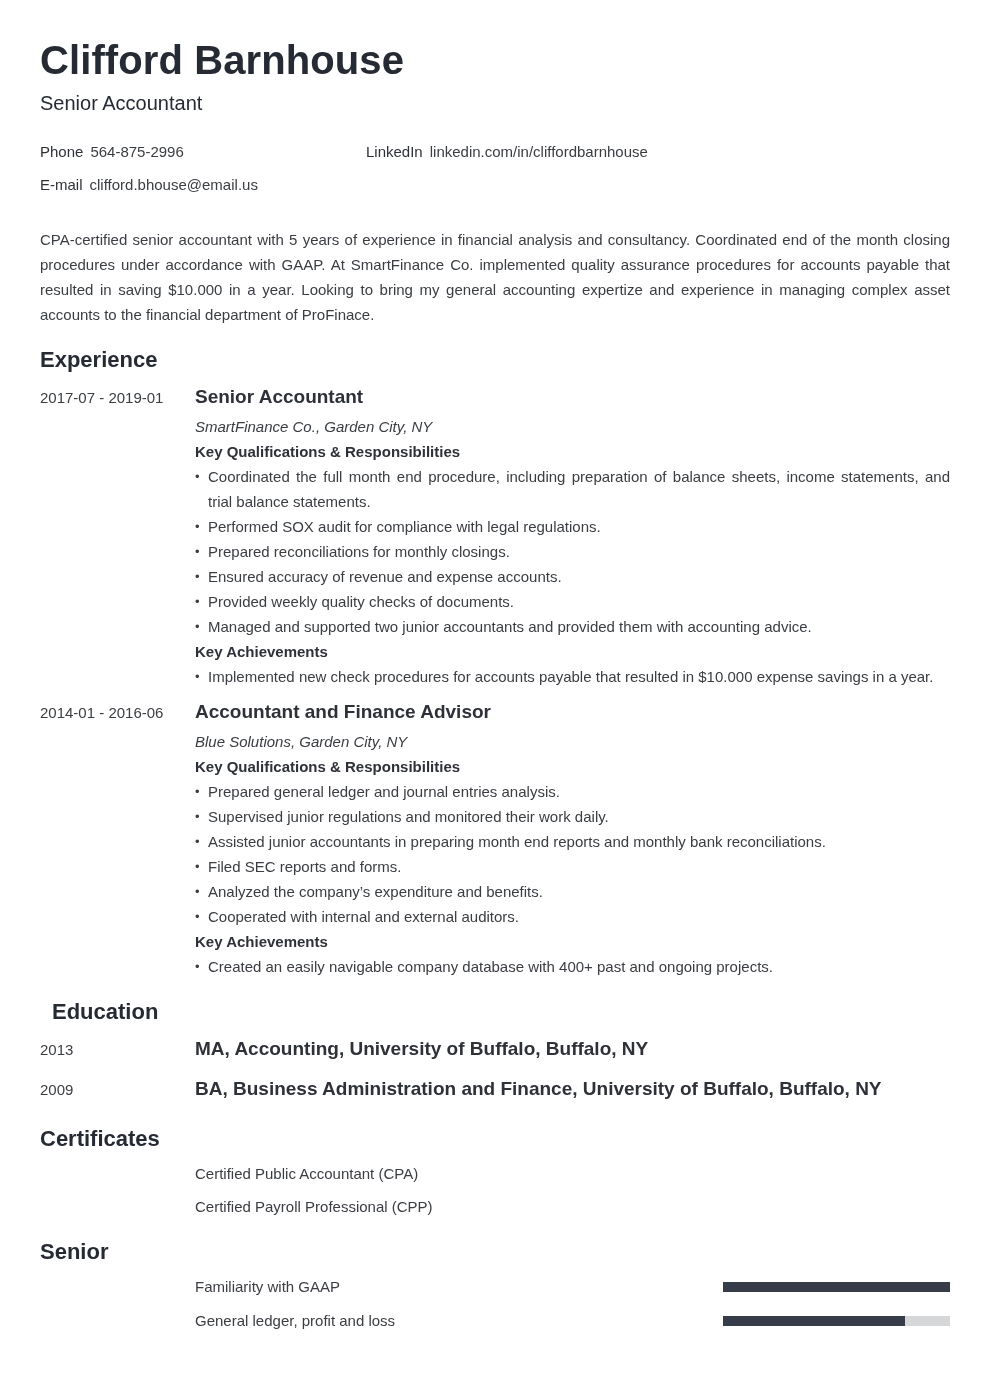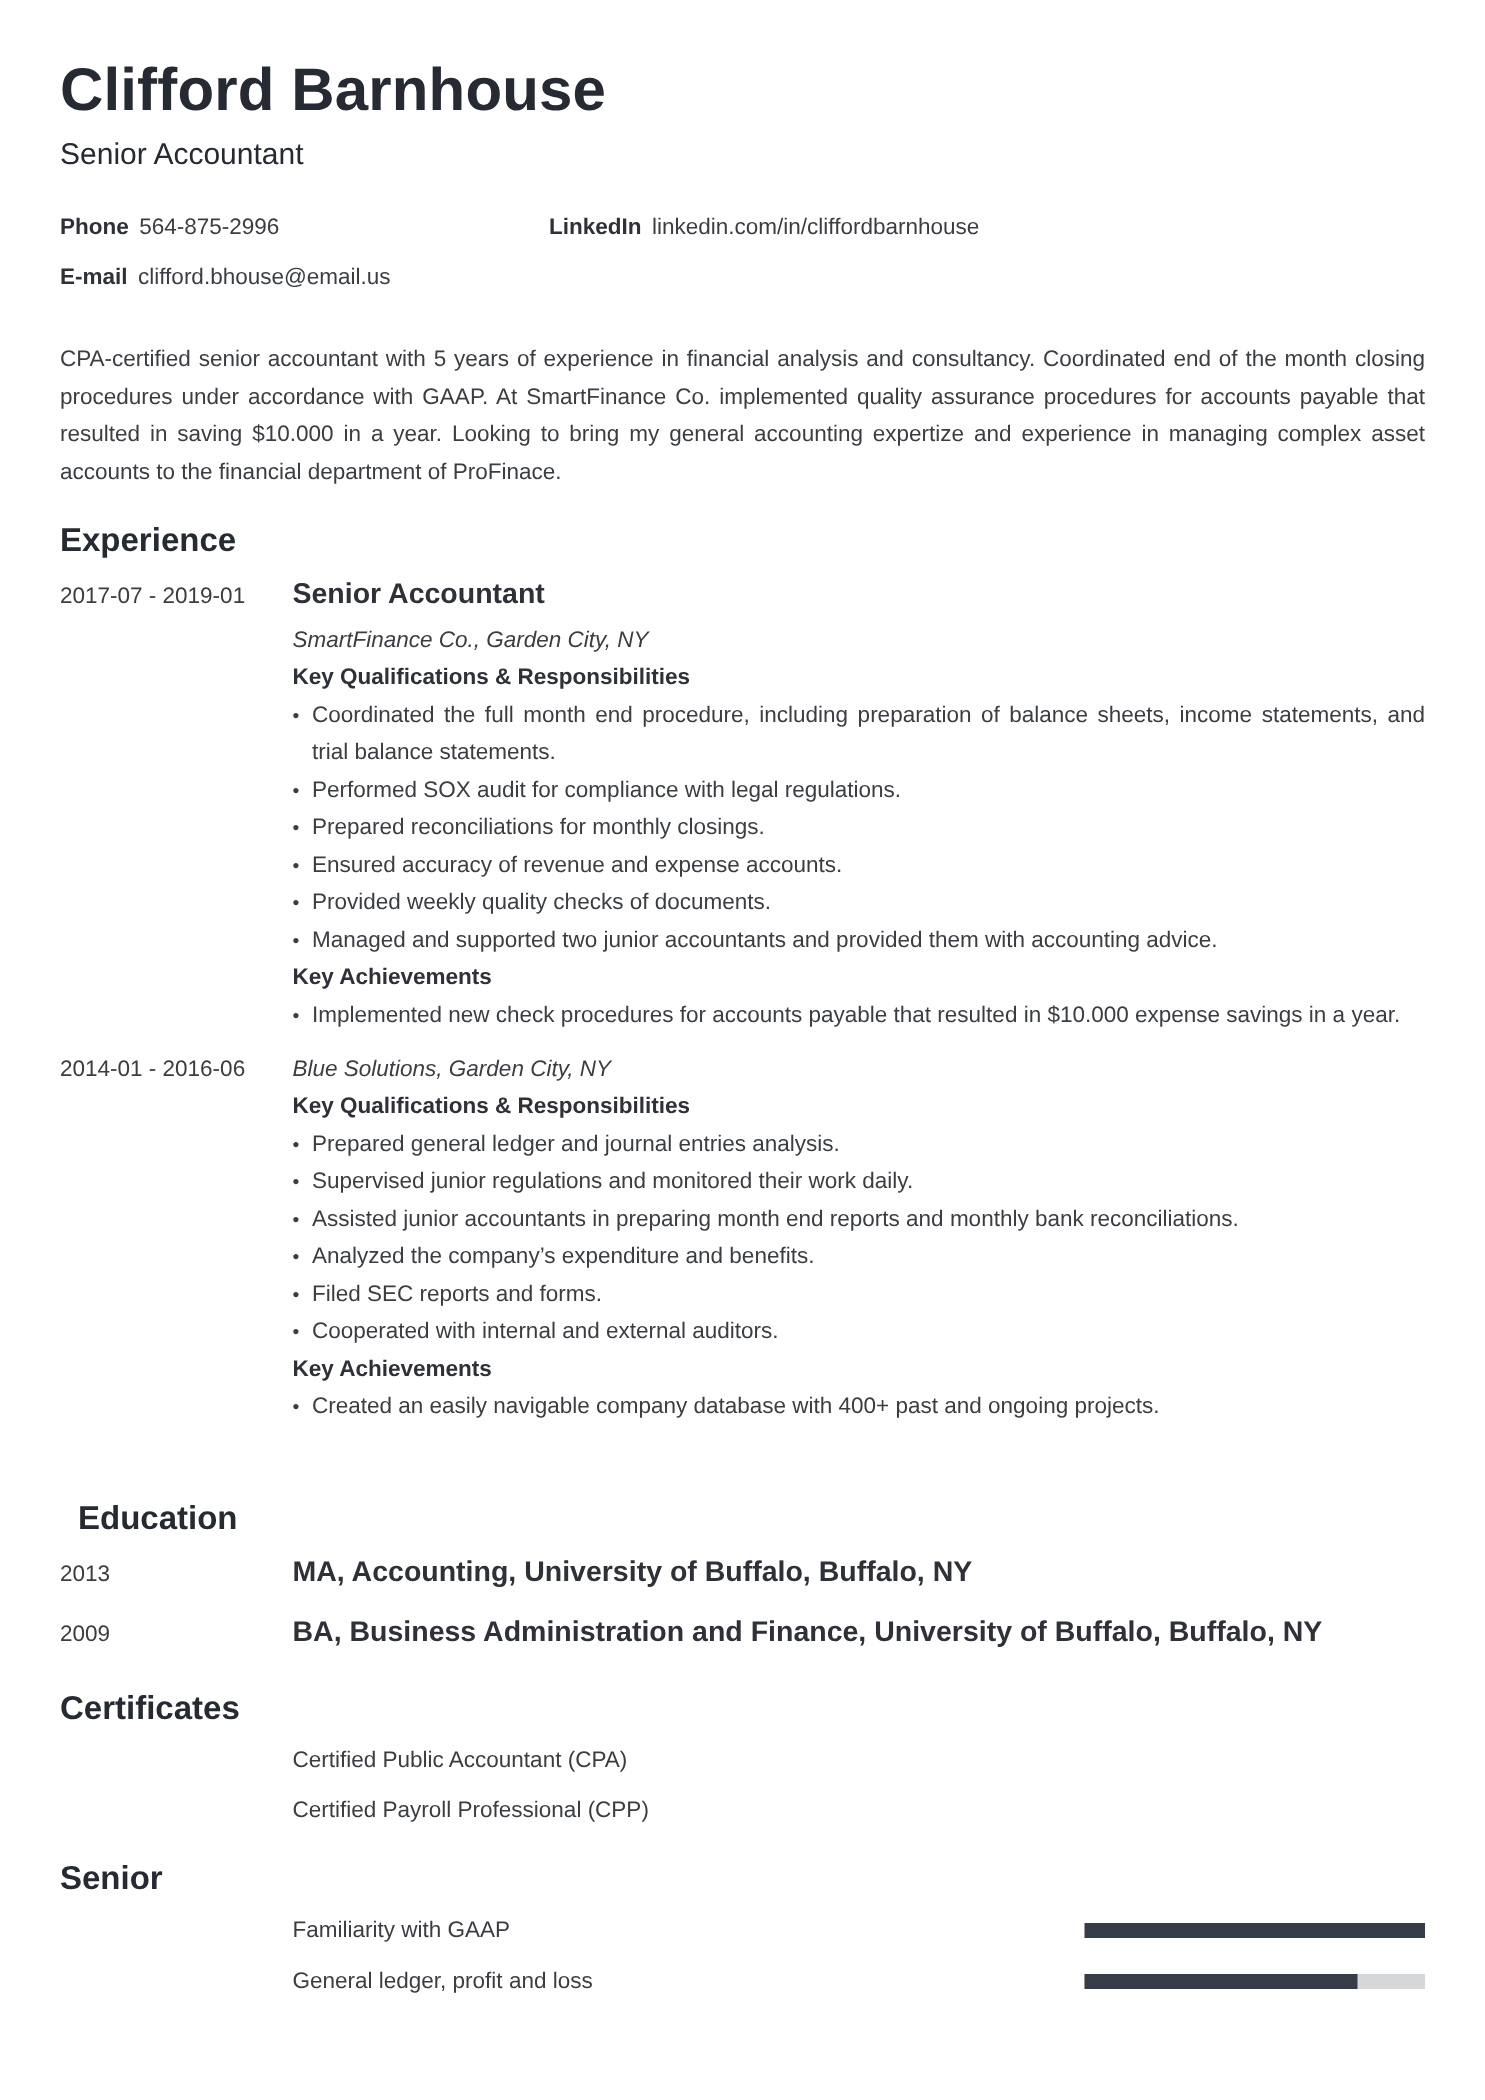--- a/index.html
+++ b/index.html
@@ -4,21 +4,21 @@
 <style>
   * { box-sizing: border-box; margin: 0; padding: 0; }
   html, body { width: 990px; height: 1400px; background: #ffffff; }
   body { font-family: "Liberation Sans", sans-serif; color: #3a3d42; position: relative; overflow: hidden; }
   .page { position: absolute; left: 40px; top: 0; width: 910px; }
 
   .name { position: absolute; top: 38px; left: 0; font-size: 40px; font-weight: bold; color: #262a33; line-height: 44px; letter-spacing: 0.1px; }
   .title { position: absolute; top: 91px; left: 0; font-size: 20px; color: #262a33; line-height: 24px; }
 
   .contact { position: absolute; font-size: 15px; line-height: 20px; color: #3a3d42; white-space: nowrap; }
-  .contact .lbl { font-weight: bold; color: #2e3138; margin-right: 7px; }
+  .contact .lbl { font-weight: normal; color: #2e3138; margin-right: 7px; }
 
   .summary { position: absolute; top: 227px; left: 0; width: 910px; font-size: 15px; line-height: 25px; text-align: justify; color: #3a3d42; }
 
   .section-h { position: absolute; left: 0; font-size: 22px; font-weight: bold; color: #262a33; line-height: 26px; }
 
   .date { position: absolute; left: 0; font-size: 15px; line-height: 20px; color: #3a3d42; white-space: nowrap; }
   .col2 { position: absolute; left: 155px; width: 755px; }
 
   .job-title { font-size: 19px; font-weight: bold; color: #2e3138; line-height: 24px; height: 29px; }
   .company { font-size: 15px; font-style: italic; line-height: 25px; color: #3a3d42; }
@@ -70,28 +70,29 @@
       <li>Managed and supported two junior accountants and provided them with accounting advice.</li>
     </ul>
     <div class="subhead">Key Achievements</div>
     <ul class="bullets">
       <li>Implemented new check procedures for accounts payable that resulted in $10.000 expense savings in a year.</li>
     </ul>
   </div>
 
   <div class="date" style="top:703px;">2014-01 - 2016-06</div>
   <div class="col2" style="top:700px;">
+    <div class="job-title">Accountant and Finance Advisor</div>
     <div class="company">Blue Solutions, Garden City, NY</div>
     <div class="subhead">Key Qualifications &amp; Responsibilities</div>
     <ul class="bullets">
       <li>Prepared general ledger and journal entries analysis.</li>
       <li>Supervised junior regulations and monitored their work daily.</li>
       <li>Assisted junior accountants in preparing month end reports and monthly bank reconciliations.</li>
+      <li>Filed SEC reports and forms.</li>
       <li>Analyzed the company’s expenditure and benefits.</li>
-      <li>Filed SEC reports and forms.</li>
       <li>Cooperated with internal and external auditors.</li>
     </ul>
     <div class="subhead">Key Achievements</div>
     <ul class="bullets">
       <li>Created an easily navigable company database with 400+ past and ongoing projects.</li>
     </ul>
   </div>
 
   <div class="section-h" style="top:999px;margin-left:12px;">Education</div>
   <div class="date" style="top:1040px;">2013</div>

